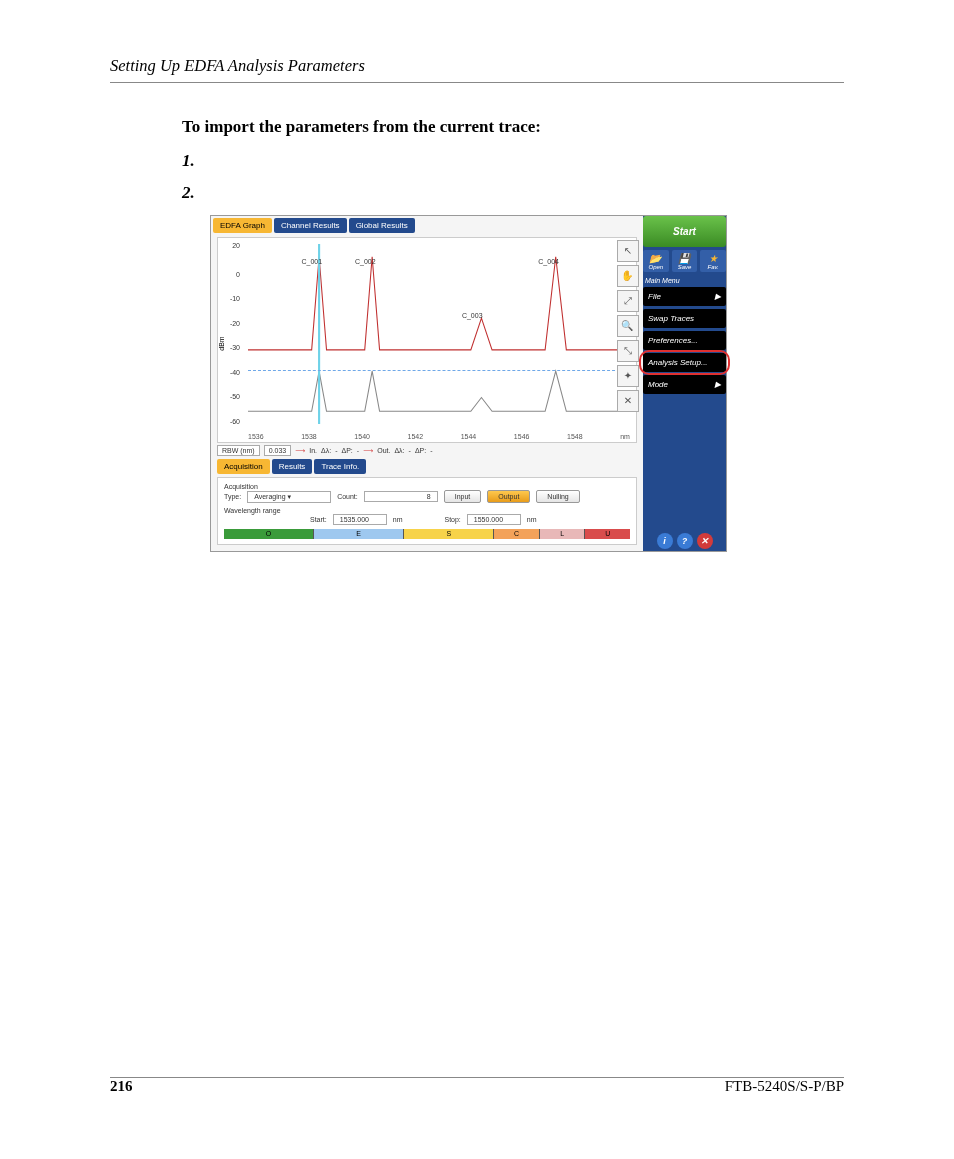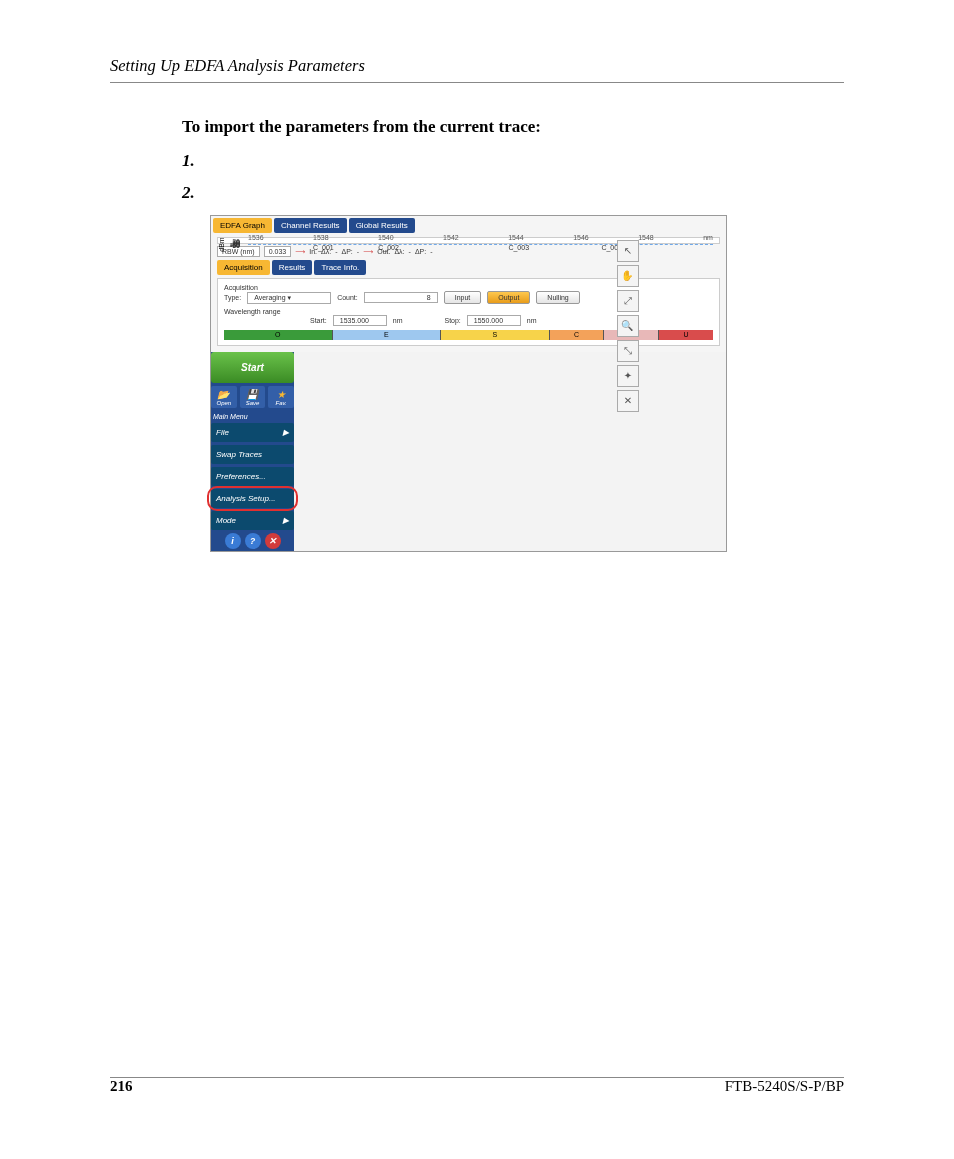--- a/index.html
+++ b/index.html
@@ -51,21 +51,20 @@
   .screenshot {
     margin-left: 100px;
     width: 515px;
     height: 335px;
     background: #f3f3f3;
     position: relative;
     font-family: Arial, sans-serif;
     font-size: 8px;
     border: 1px solid #999;
     display: flex;
-    flex-direction: column;
   }
   .ss-left {
     flex: 1;
     display: flex;
     flex-direction: column;
     background: #f5f5f5;
   }
   .tab-row {
     display: flex;
     padding: 2px;
@@ -190,21 +189,21 @@
     padding: 4px 0 2px 0;
     border-radius: 2px;
   }
   .icon-row .ib .sym { font-size: 10px; line-height: 1; color: #f7b733; }
   .menu-title {
     color: #fff;
     font-size: 7px;
     padding: 2px 2px 0 2px;
   }
   .menu-item {
-    background: #0c4a6e;
+    background: #000000;
     color: #fff;
     font-size: 8px;
     padding: 5px 5px;
     border-radius: 2px;
     display: flex;
     justify-content: space-between;
     align-items: center;
   }
   .menu-item.highlight {
     position: relative;

